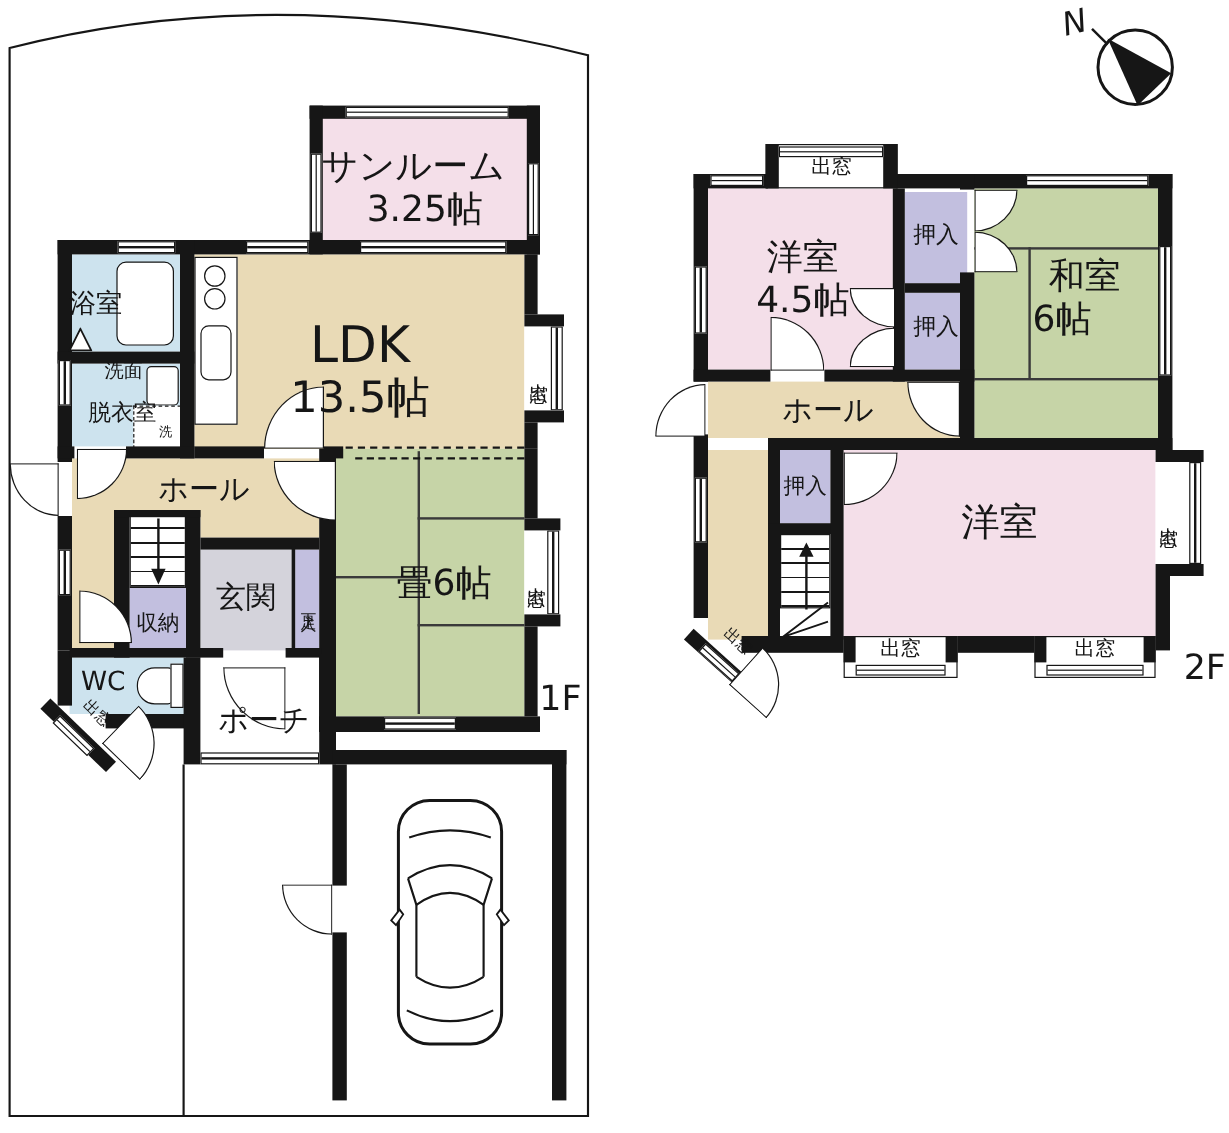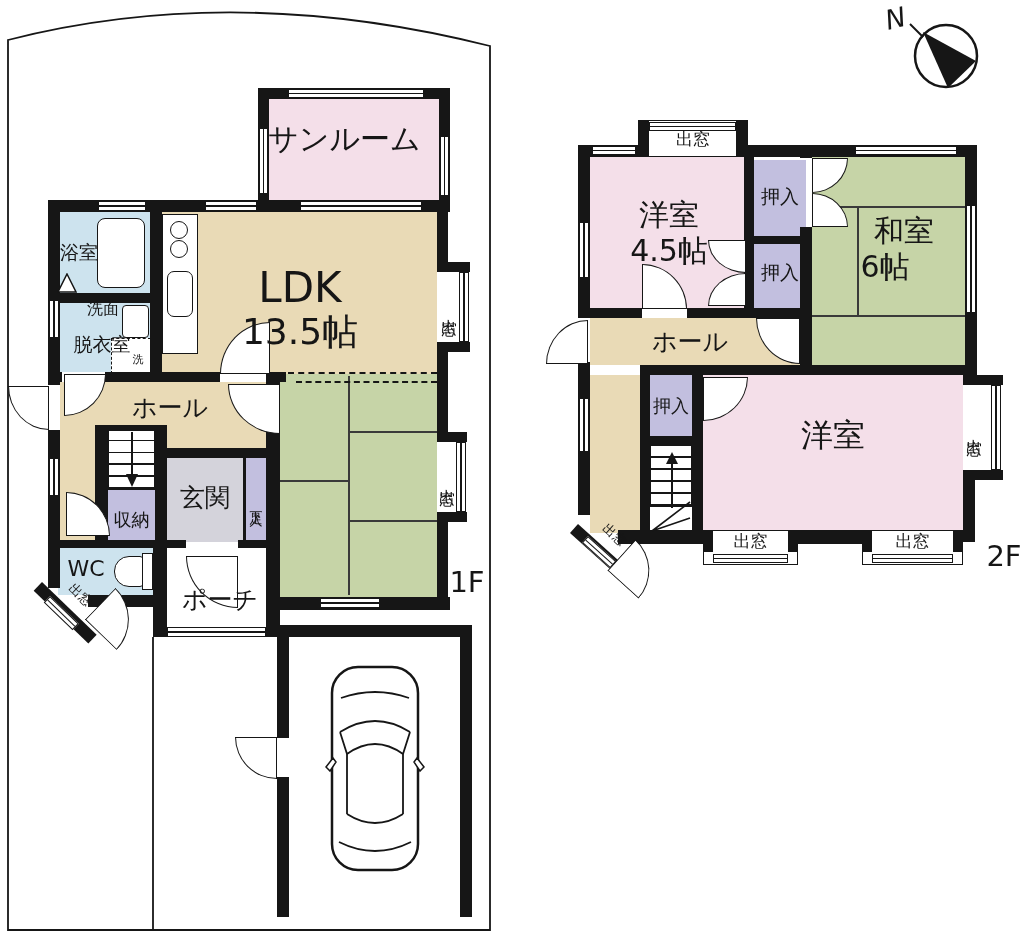--- a/index.html
+++ b/index.html
@@ -248,30 +248,32 @@
   <i class="arc" style="left:812px;top:193px;width:36px;height:34px;border-radius:0 100% 0 0"></i>
   <i class="arc" style="left:708px;top:240px;width:38px;height:33px;border-radius:0 0 0 100%"></i>
   <i class="arc" style="left:708px;top:273px;width:38px;height:33px;border-radius:100% 0 0 0"></i>
   <i class="arc" style="left:642px;top:264px;width:45px;height:45px;border-radius:0 100% 0 0"></i>
   <i class="arc" style="left:546px;top:320px;width:42px;height:44px;border-radius:100% 0 0 0"></i>
   <i class="arc" style="left:756px;top:318px;width:44px;height:46px;border-radius:0 0 0 100%"></i>
   <i class="arc" style="left:703px;top:377px;width:45px;height:44px;border-radius:0 0 100% 0"></i>
   <i class="arc" style="left:616px;top:548px;width:42px;height:42px;border-radius:0 100% 0 0;transform:rotate(42deg)"></i>
 
   <div class="lbl" style="left:268px;top:122px;width:152px;font-size:30px">サンルーム</div>
+  <div class="lbl" style="left:278px;top:158px;width:152px;font-size:30px">3.25帖</div>
   <div class="lbl" style="left:240px;top:264px;width:120px;font-size:42px">LDK</div>
   <div class="lbl" style="left:225px;top:312px;width:150px;font-size:36px">13.5帖</div>
-  <div class="lbl" style="left:58px;top:242px;width:42px;font-size:19px">浴室</div>
+  <div class="lbl" style="left:58px;top:242px;width:42px;font-size:22px">浴室</div>
   <div class="lbl" style="left:68px;top:300px;width:70px;font-size:16px">洗面</div>
   <div class="lbl" style="left:58px;top:334px;width:88px;font-size:19px">脱衣室</div>
   <div class="lbl" style="left:128px;top:354px;width:20px;font-size:11px">洗</div>
   <div class="lbl" style="left:120px;top:394px;width:100px;font-size:25px">ホール</div>
   <div class="lbl" style="left:108px;top:510px;width:47px;font-size:18px">収納</div>
   <div class="lbl" style="left:175px;top:484px;width:60px;font-size:25px">玄関</div>
   <div class="lbl vlbl" style="left:248px;top:464px;height:76px;font-size:13px">下足入</div>
+  <div class="lbl" style="left:310px;top:470px;width:120px;font-size:30px">畳6帖</div>
   <div class="lbl" style="left:64px;top:557px;width:44px;font-size:22px">WC</div>
   <div class="lbl" style="left:180px;top:586px;width:80px;font-size:25px">ポーチ</div>
   <div class="lbl vlbl" style="left:440px;top:284px;height:46px;font-size:16px">出窓</div>
   <div class="lbl vlbl" style="left:438px;top:454px;height:46px;font-size:16px">出窓</div>
   <div class="lbl" style="left:58px;top:588px;width:44px;font-size:13px;transform:rotate(44deg)">出窓</div>
   <div class="lbl" style="left:437px;top:566px;width:60px;font-size:29px">1F</div>
 
   <div class="lbl" style="left:604px;top:198px;width:130px;font-size:30px">洋室</div>
   <div class="lbl" style="left:604px;top:234px;width:130px;font-size:30px">4.5帖</div>
   <div class="lbl" style="left:756px;top:186px;width:48px;font-size:19px">押入</div>

